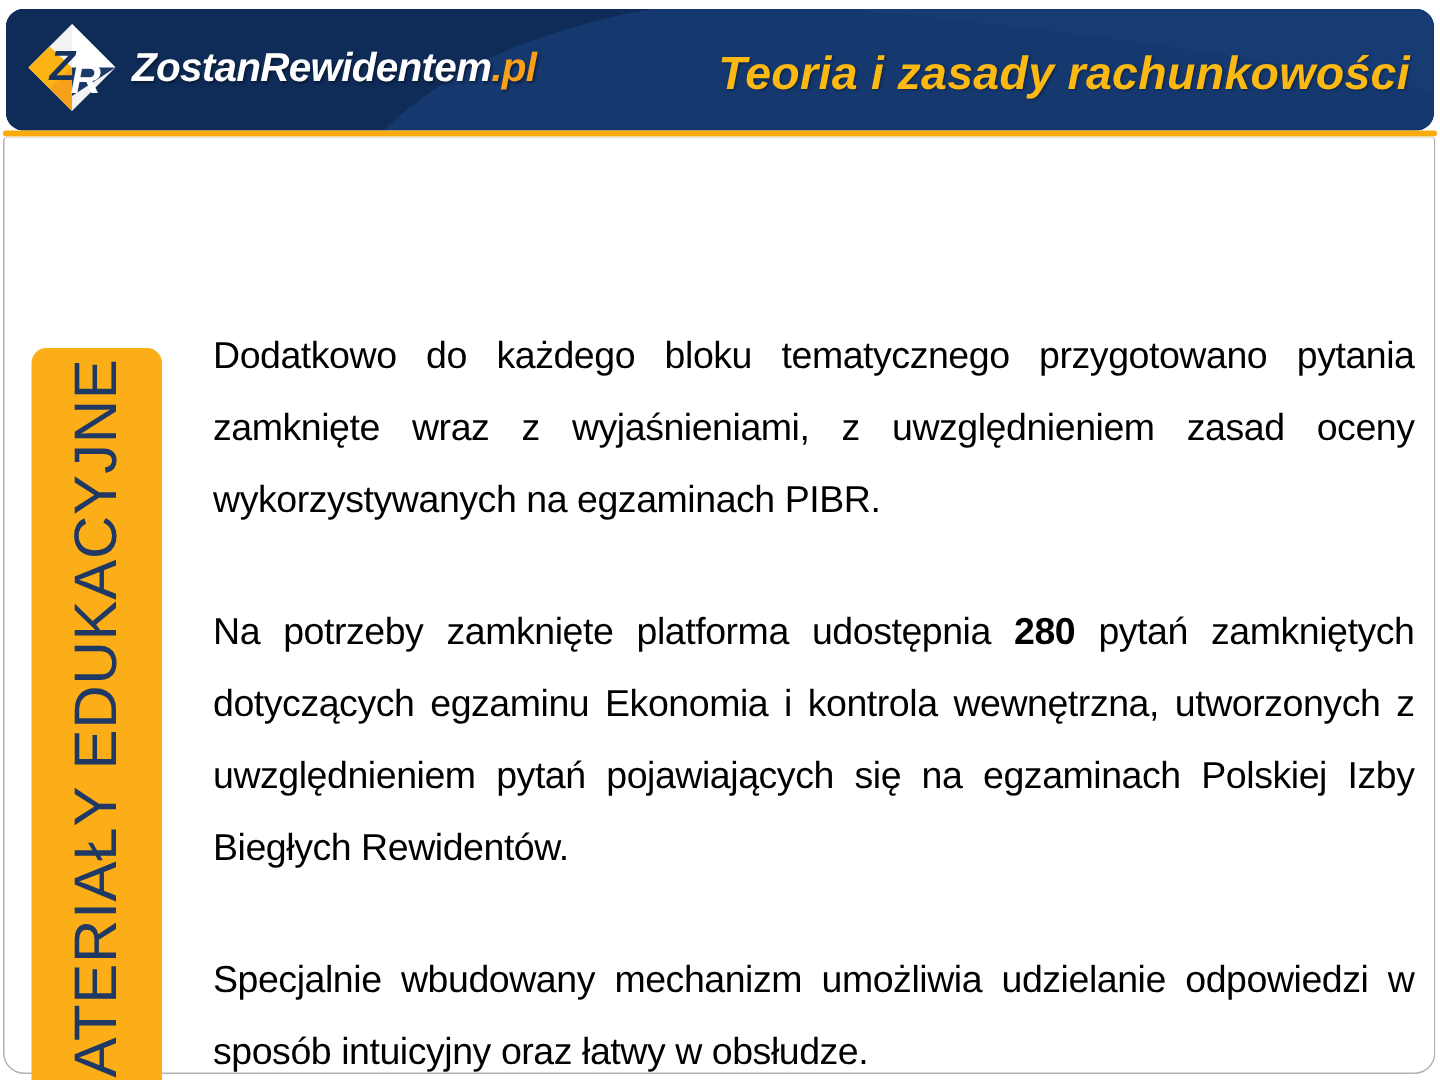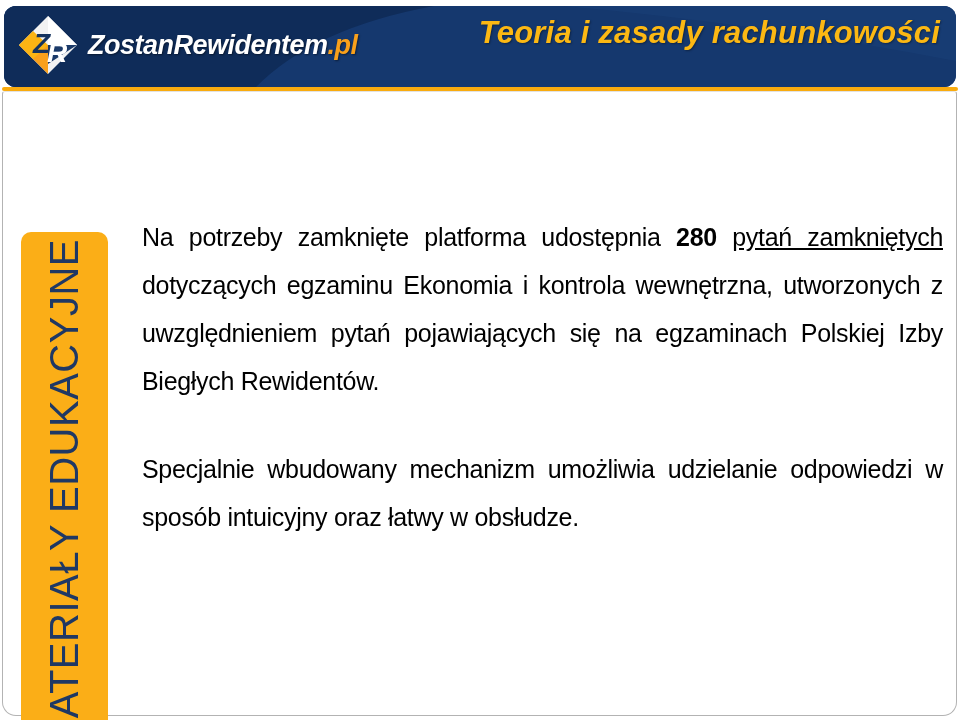--- a/index.html
+++ b/index.html
@@ -29,21 +29,21 @@
   .logo-mark { display: block; }
   .brand {
     font-size: 27px; font-weight: bold; font-style: italic;
     color: #ffffff; letter-spacing: -0.5px;
     text-shadow: 1px 1px 2px rgba(0,0,0,0.45);
     white-space: nowrap;
   }
   .brand .tld { color: #F9A01B; }
 
   .title {
-    position: absolute; right: 16px; top: 9px; margin: 0;
+    position: absolute; right: 16px; top: 25px; margin: 0;
     font-size: 31px; font-style: italic; font-weight: bold;
     color: #FCB813; letter-spacing: 0.2px;
     text-shadow: 1px 1px 2px rgba(0,0,0,0.35);
     white-space: nowrap;
   }
 
   
   .gold-rule {
     position: absolute; left: 2px; top: 87px;
     width: 956px; height: 4px;
@@ -82,21 +82,21 @@
   .body-text {
     position: absolute; left: 139px; top: 121px;
     width: 801px;
     font-size: 25px; line-height: 48px;
     color: #000000;
     text-align: justify;
     letter-spacing: -0.3px;
   }
   .body-text p { margin: 0 0 40px 0; }
   .body-text .bold { font-weight: bold; }
-  .body-text .underline { text-decoration: underline; }
+  .body-text .underline { }
 </style>
 </head>
 <body>
 
 <div class="slide">
 
   <header class="header">
     <svg class="swoosh" viewBox="0 0 952 81" preserveAspectRatio="none" aria-hidden="true">
       <rect x="0" y="0" width="952" height="81" fill="#15386E"></rect>
       <path d="M0,0 L430,0 Q310,22 252,81 L0,81 Z" fill="#0F2C59"></path>
@@ -123,19 +123,20 @@
 
   <div class="gold-rule"></div>
 
   <main class="panel">
 
     <aside class="sidebar">
       <span class="sidebar-label">MATERIAŁY EDUKACYJNE</span>
     </aside>
 
     <div class="body-text">
+      <p>Dodatkowo do każdego bloku tematycznego przygotowano pytania zamknięte wraz z wyjaśnieniami, z uwzględnieniem zasad oceny wykorzystywanych na egzaminach PIBR.</p>
       <p><span>Na potrzeby zamknięte platforma udostępnia </span><span class="bold">280</span><span> </span><span class="underline">pytań zamkniętych</span><span> dotyczących egzaminu Ekonomia i kontrola wewnętrzna, utworzonych z uwzględnieniem pytań pojawiających się na egzaminach Polskiej Izby Biegłych Rewidentów.</span></p>
       <p>Specjalnie wbudowany mechanizm umożliwia udzielanie odpowiedzi w sposób intuicyjny oraz łatwy w obsłudze.</p>
     </div>
 
   </main>
 
 </div>
 
 </body></html>

